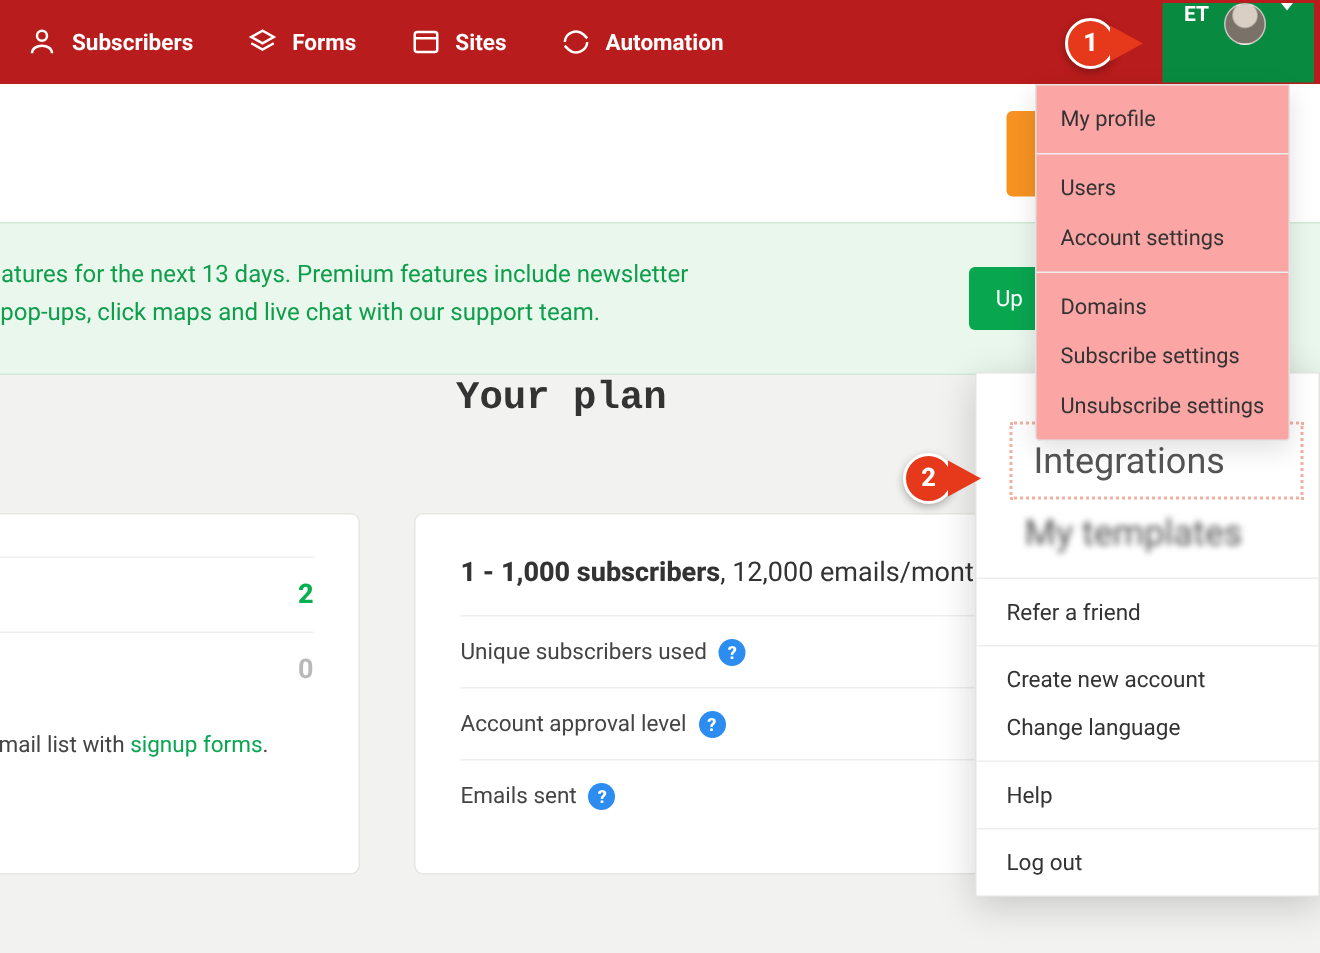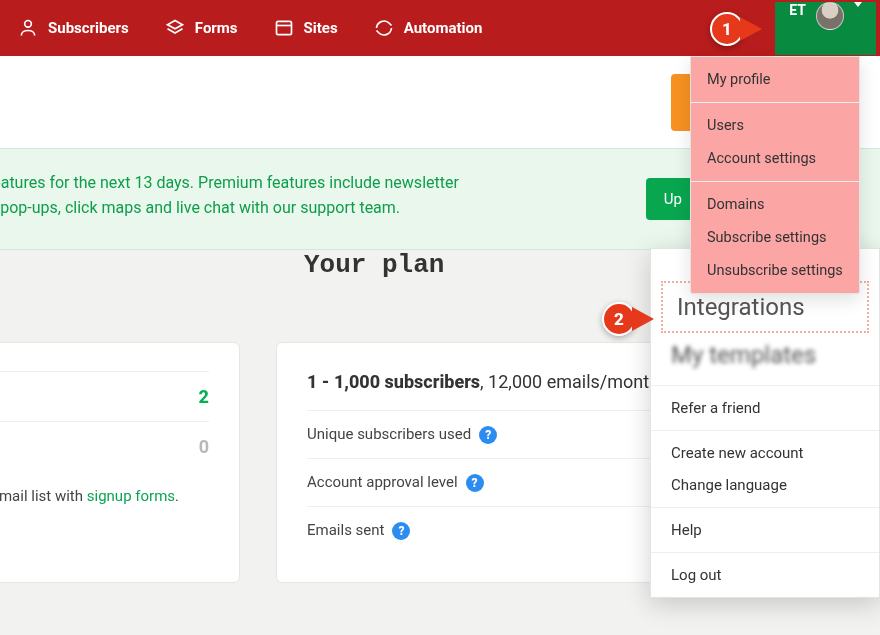--- a/index.html
+++ b/index.html
@@ -35,21 +35,21 @@
 .note { font-size: 15px; color: #444; padding-top: 16px; }
 .note a { color: #09a650; text-decoration: none; }
 
 .dropdown { position: absolute; top: 56px; right: 20px; width: 170px; background: #fca5a5; border: 1px solid #e3e3e1; border-radius: 0 0 3px 3px; box-shadow: 0 6px 18px rgba(0,0,0,.12); z-index: 20; font-size: 14.5px; }
 .dropdown .group { border-top: 1px solid #eee; padding: 6px 0; }
 .dropdown .group:first-child { border-top: none; }
 .dropdown .it { padding: 8px 16px; color: #333; cursor: pointer; }
 
 .dropdown2 { position: absolute; top: 248px; left: 650px; width: 230px; background: #fff; border: 1px solid #e3e3e1; box-shadow: 0 6px 24px rgba(0,0,0,.18); z-index: 15; font-size: 15px; }
 .dropdown2 .group { border-top: 1px solid #eee; padding: 6px 0; }
-.dropdown2 .group:first-child { border-top: none; padding-top: 26px; }
+.dropdown2 .group:first-child { border-top: none; padding-top: 26px; padding-left: 12px; }
 .dropdown2 .it { padding: 7px 20px; color: #333; cursor: pointer; }
 .integration-emph { margin: 6px 10px 6px 10px; padding: 10px 14px; border: 2px dotted #f2b0a0; font-size: 24px; color: #555; }
 .templates-blur { padding: 2px 20px 10px; font-size: 24px; color: #555; filter: blur(2px); }
 
 .callout { position: absolute; display: flex; align-items: center; z-index: 40; }
 .callout .circle { width: 34px; height: 34px; border-radius: 50%; background: #e6381a; border: 2.5px solid #fff; color: #fff; font-weight: 800; font-size: 17px; display: flex; align-items: center; justify-content: center; box-shadow: 0 2px 6px rgba(0,0,0,.3); }
 .callout.right-point::after { content: ""; width: 0; height: 0; border-top: 12px solid transparent; border-bottom: 12px solid transparent; border-left: 22px solid #e6381a; margin-left: -4px; }
 .c1 { top: 12px; left: 710px; }
 .c2 { top: 302px; left: 602px; }
 </style>

